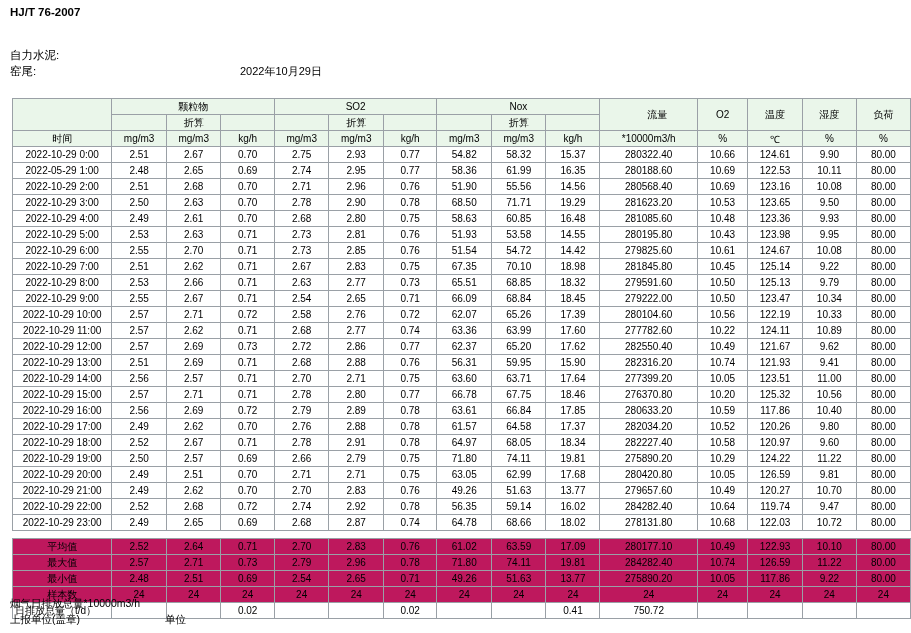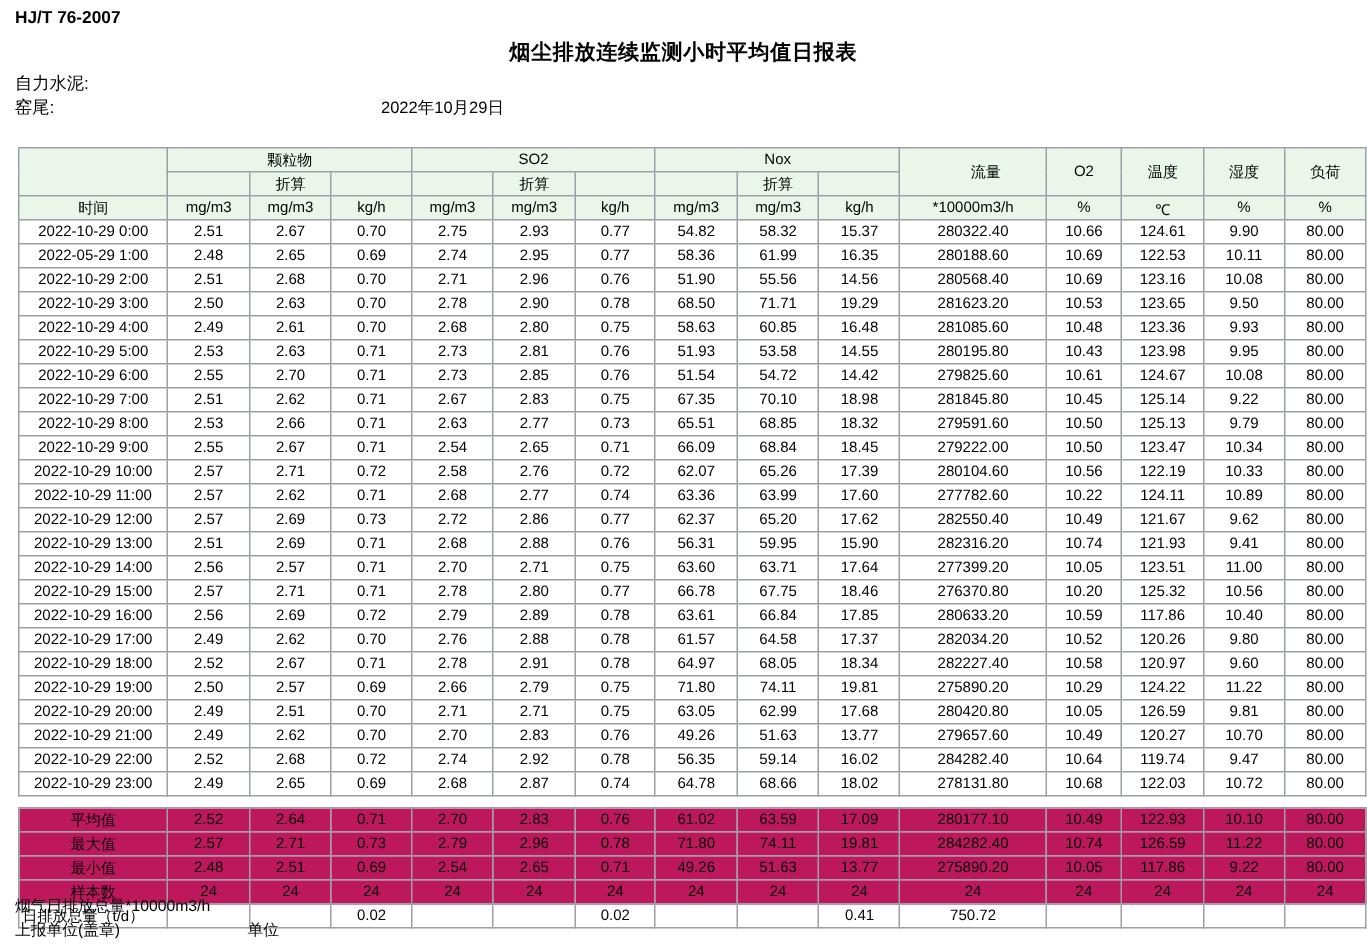--- a/index.html
+++ b/index.html
@@ -9,21 +9,21 @@
     font-family:"Liberation Sans","DejaVu Sans",sans-serif;
     font-size:11px;
     color:#000000;
     overflow:hidden;
   }
   .page{position:relative;width:911px;height:633px;}
   .std-code{position:absolute;left:10px;top:6px;font-size:11.5px;font-weight:bold;font-family:"Liberation Sans",sans-serif;}
   .doc-title{position:absolute;left:0;top:26px;width:911px;text-align:center;font-size:14px;font-weight:bold;letter-spacing:0.5px;}
   .company{position:absolute;left:10px;top:48px;font-size:11.5px;}
   .kiln{position:absolute;left:10px;top:64px;font-size:11.5px;}
-  .docdate{position:absolute;left:254px;top:64px;font-size:11px;}
+  .docdate{position:absolute;left:240px;top:64px;font-size:11px;}
   table{
     position:absolute;left:12px;top:86px;
     border-collapse:collapse;
     font-size:10px;
     margin-top:12px;
   }
   td,th{
     border:1px solid #9aa0a6;
     padding:0;
     height:15px;
@@ -45,21 +45,20 @@
   .fn3{left:165px;top:613px;}
   .nb{border:none;}
   .sep td{border:none;height:7px;}
 </style>
 </head>
 <body>
 
 <div class="page">
 
   <div class="std-code">HJ/T 76-2007</div>
-  <div class="doc-title">烟尘排放连续监测小时平均值日报表</div>
   <div class="company">自力水泥:</div>
   <div class="kiln">窑尾:</div>
   <div class="docdate">2022年10月29日</div>
 
   <table>
     <tbody>
       <tr>
         <td class="grp time-col" rowspan="2"></td>
         <td class="grp" colspan="3">颗粒物</td>
         <td class="grp" colspan="3">SO2</td>

